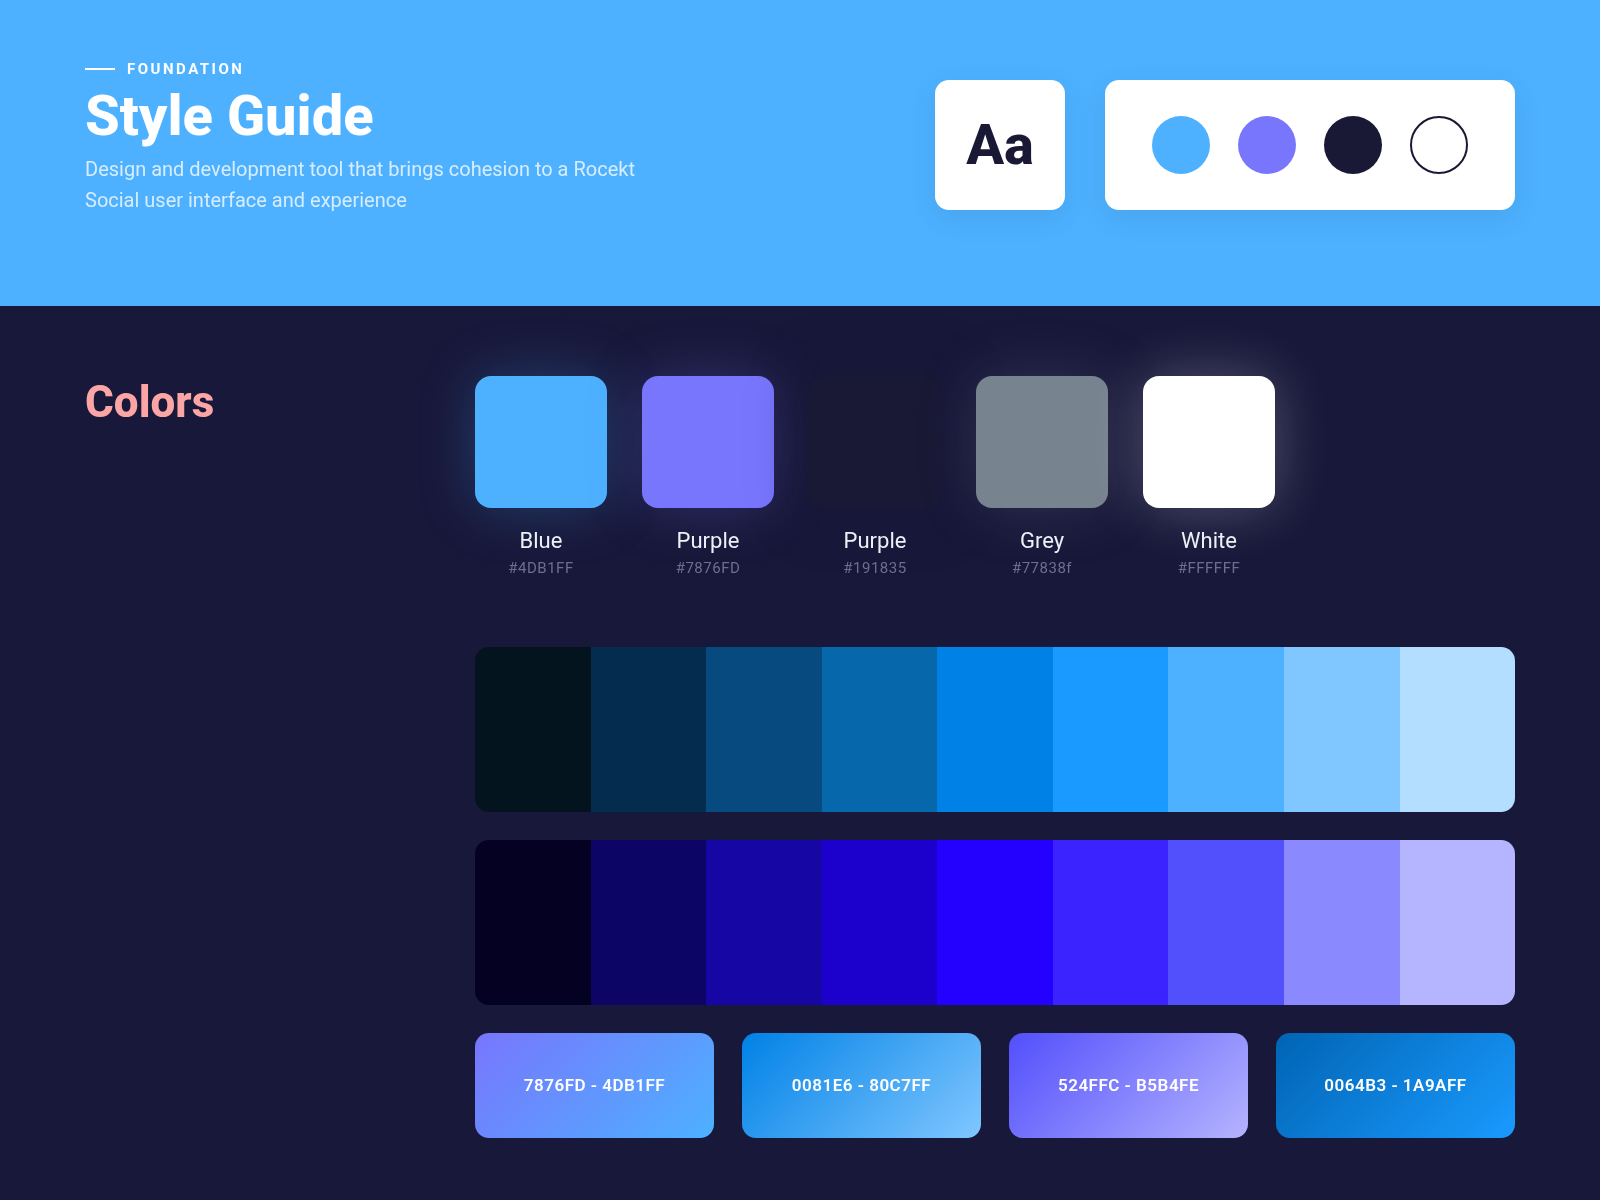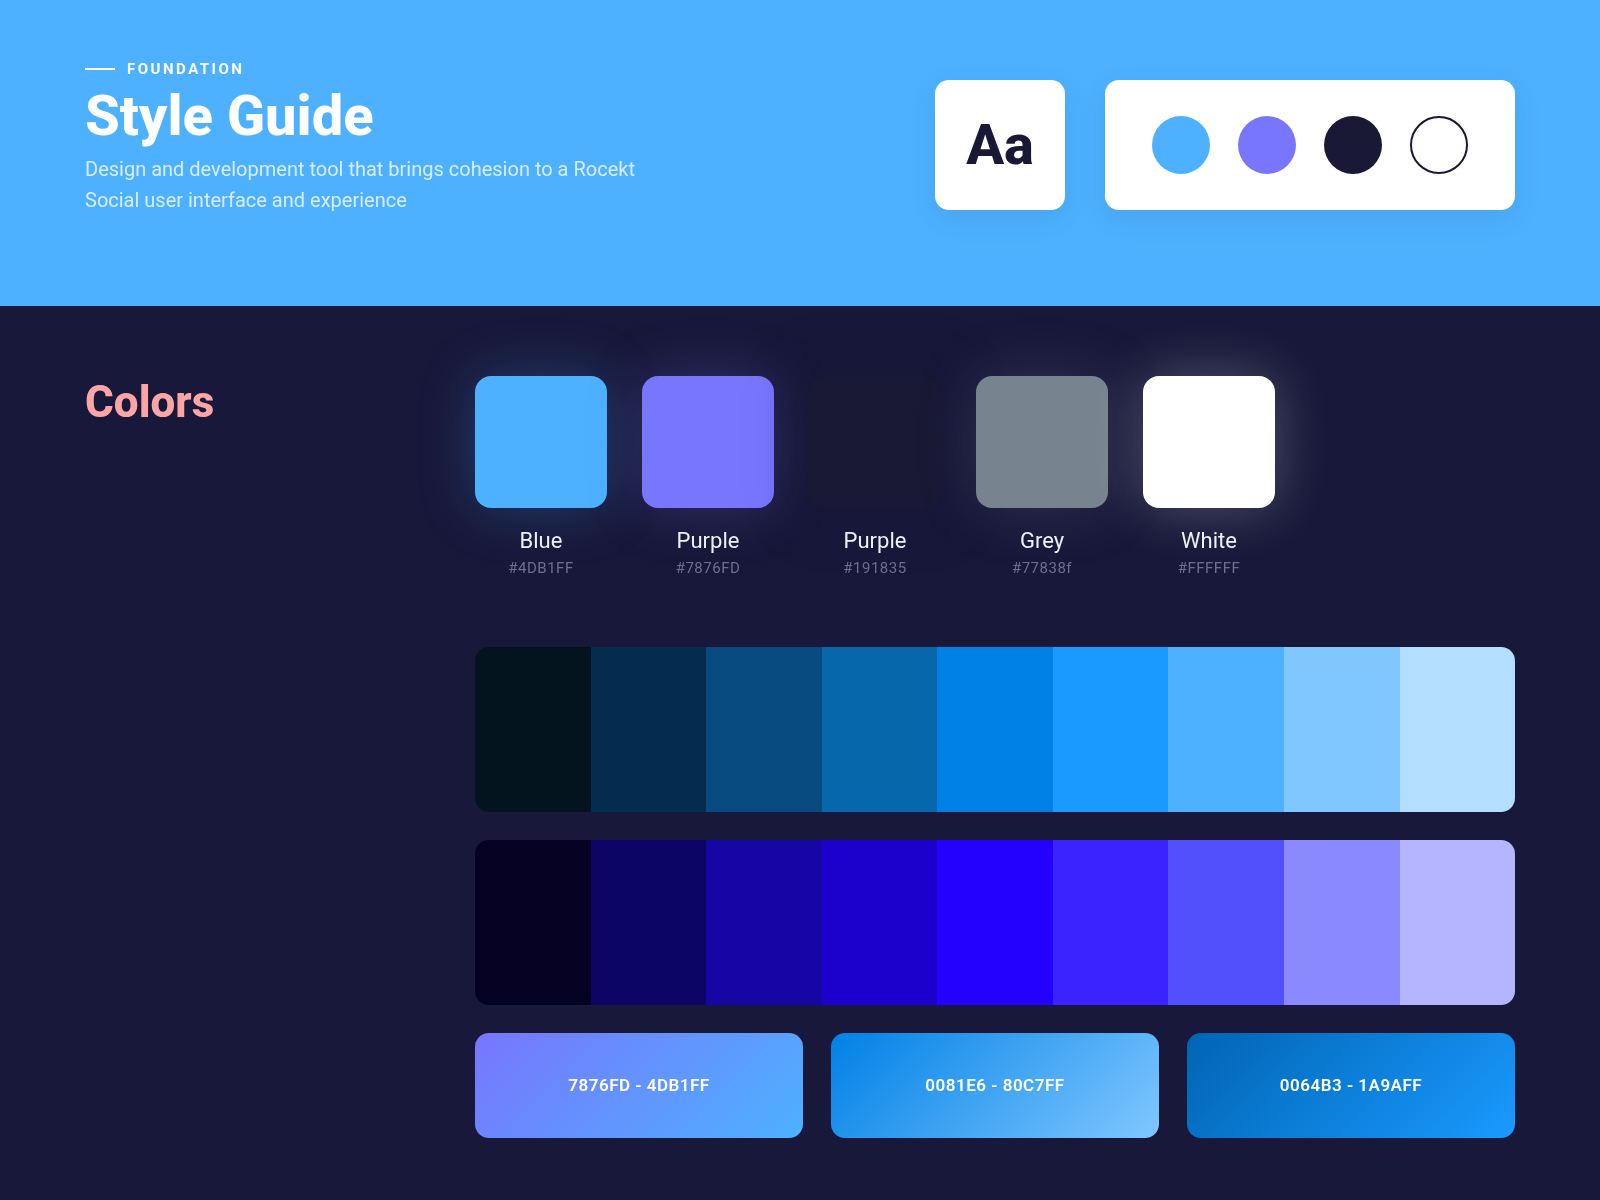--- a/index.html
+++ b/index.html
@@ -246,18 +246,21 @@
           <div style="background: rgb(181, 180, 254);"></div>
         </div>
       </div>
     <div class="gradient-row" id="gradient-row">
         <div class="gradient-card" style="background: linear-gradient(135deg, rgb(120, 118, 253) 0%, rgb(77, 177, 255) 100%);">
           <span>7876FD - 4DB1FF</span>
         </div>
         <div class="gradient-card" style="background: linear-gradient(135deg, rgb(0, 129, 230) 0%, rgb(128, 199, 255) 100%);">
           <span>0081E6 - 80C7FF</span>
         </div>
+        <div class="gradient-card" style="background: linear-gradient(135deg, rgb(82, 79, 252) 0%, rgb(181, 180, 254) 100%);">
+          <span>524FFC - B5B4FE</span>
+        </div>
         <div class="gradient-card" style="background: linear-gradient(135deg, rgb(0, 100, 179) 0%, rgb(26, 154, 255) 100%);">
           <span>0064B3 - 1A9AFF</span>
         </div>
       </div>
   </div>
 </div>
 
 </body></html>

